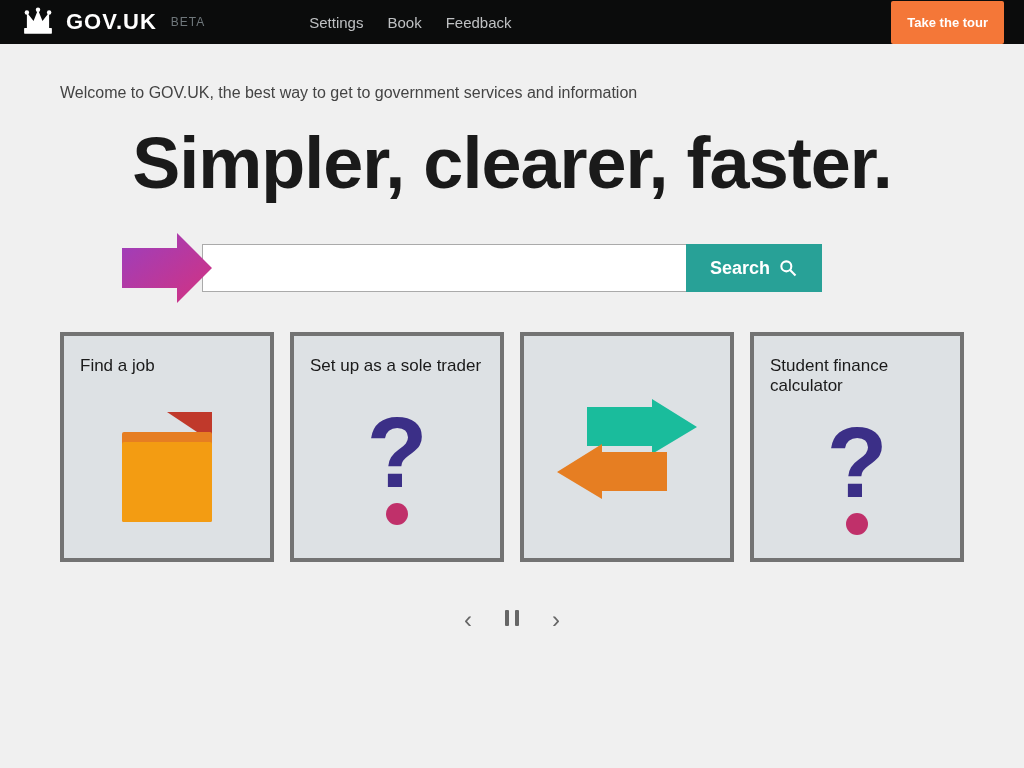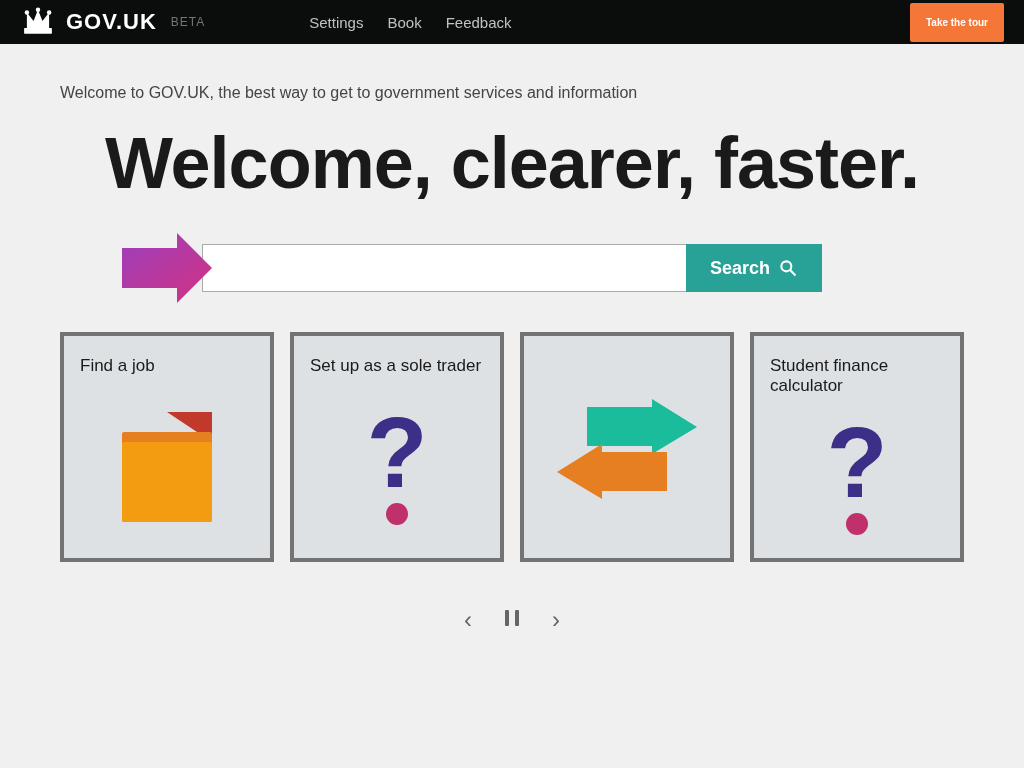--- a/index.html
+++ b/index.html
@@ -46,21 +46,21 @@
       color: #bfc1c3;
       text-decoration: none;
       font-size: 15px;
     }
     .take-tour-btn {
       margin-left: auto;
       background: #f47738;
       color: white;
       border: none;
       padding: 14px 16px;
-      font-size: 10px;
+      font-size: 13px;
       font-weight: bold;
       cursor: pointer;
       border-radius: 2px;
     }
 
     
     .main {
       background: #f0f0f0;
       padding: 40px 60px 30px;
     }
@@ -224,21 +224,21 @@
   <nav class="header-nav">
     <a href="#">Settings</a>
     <a href="#">Book</a>
     <a href="#">Feedback</a>
   </nav>
   <button class="take-tour-btn">Take the tour</button>
 </header>
 
 <main class="main">
   <p class="welcome-text">Welcome to GOV.UK, the best way to get to government services and information</p>
-  <h1 class="hero-title">Welcome, clearer, faster.</h1>
+  <h1 class="hero-title">Simpler, clearer, faster.</h1>
 
   <div class="search-section">
     <div style="position: relative; width: 620px; display: flex; align-items: center;">
 
       <div class="arrow-icon-container">
         <svg class="arrow-shape" viewBox="0 0 90 70" xmlns="http://www.w3.org/2000/svg">
           <defs>
             <linearGradient id="arrowGrad" x1="0%" y1="0%" x2="100%" y2="100%">
               <stop offset="0%" style="stop-color:#9b3fbe;stop-opacity:1"></stop>
               <stop offset="100%" style="stop-color:#d43280;stop-opacity:1"></stop>

